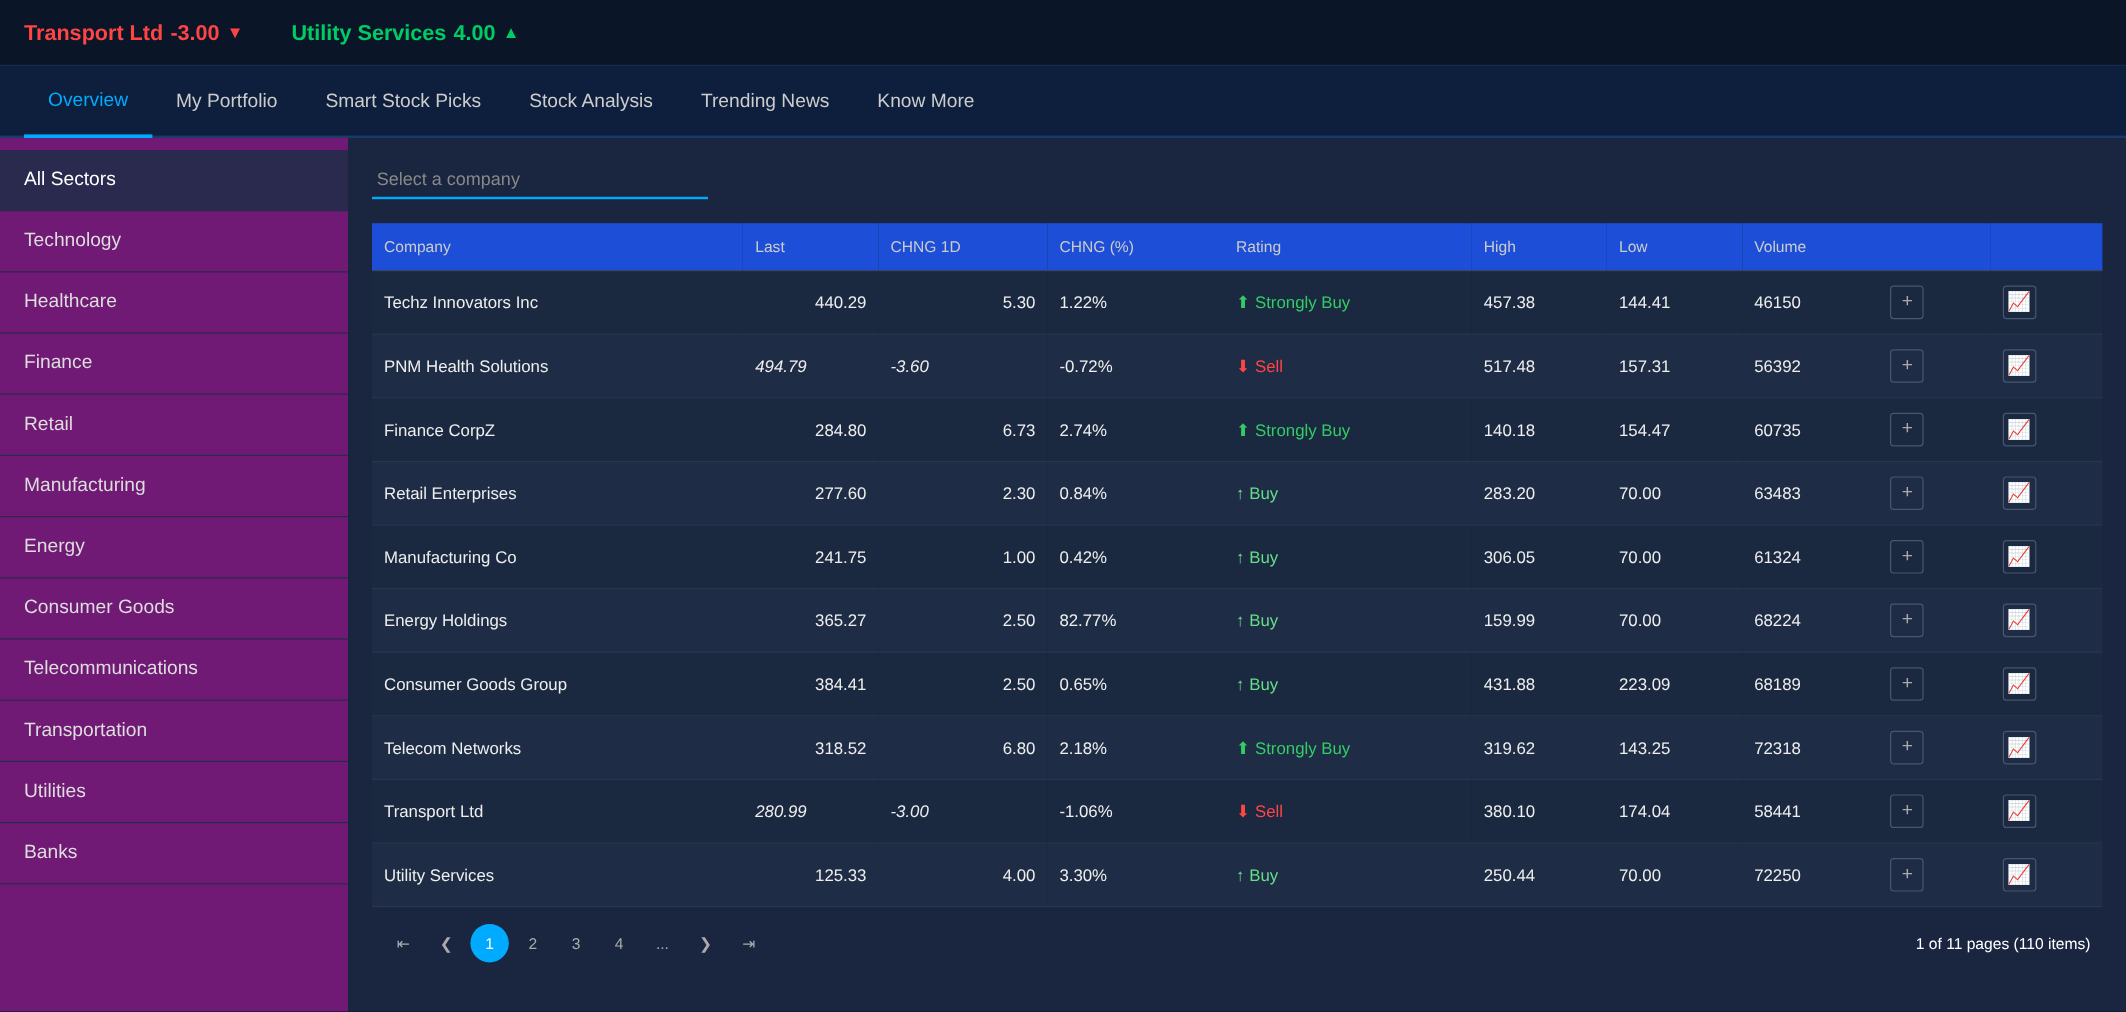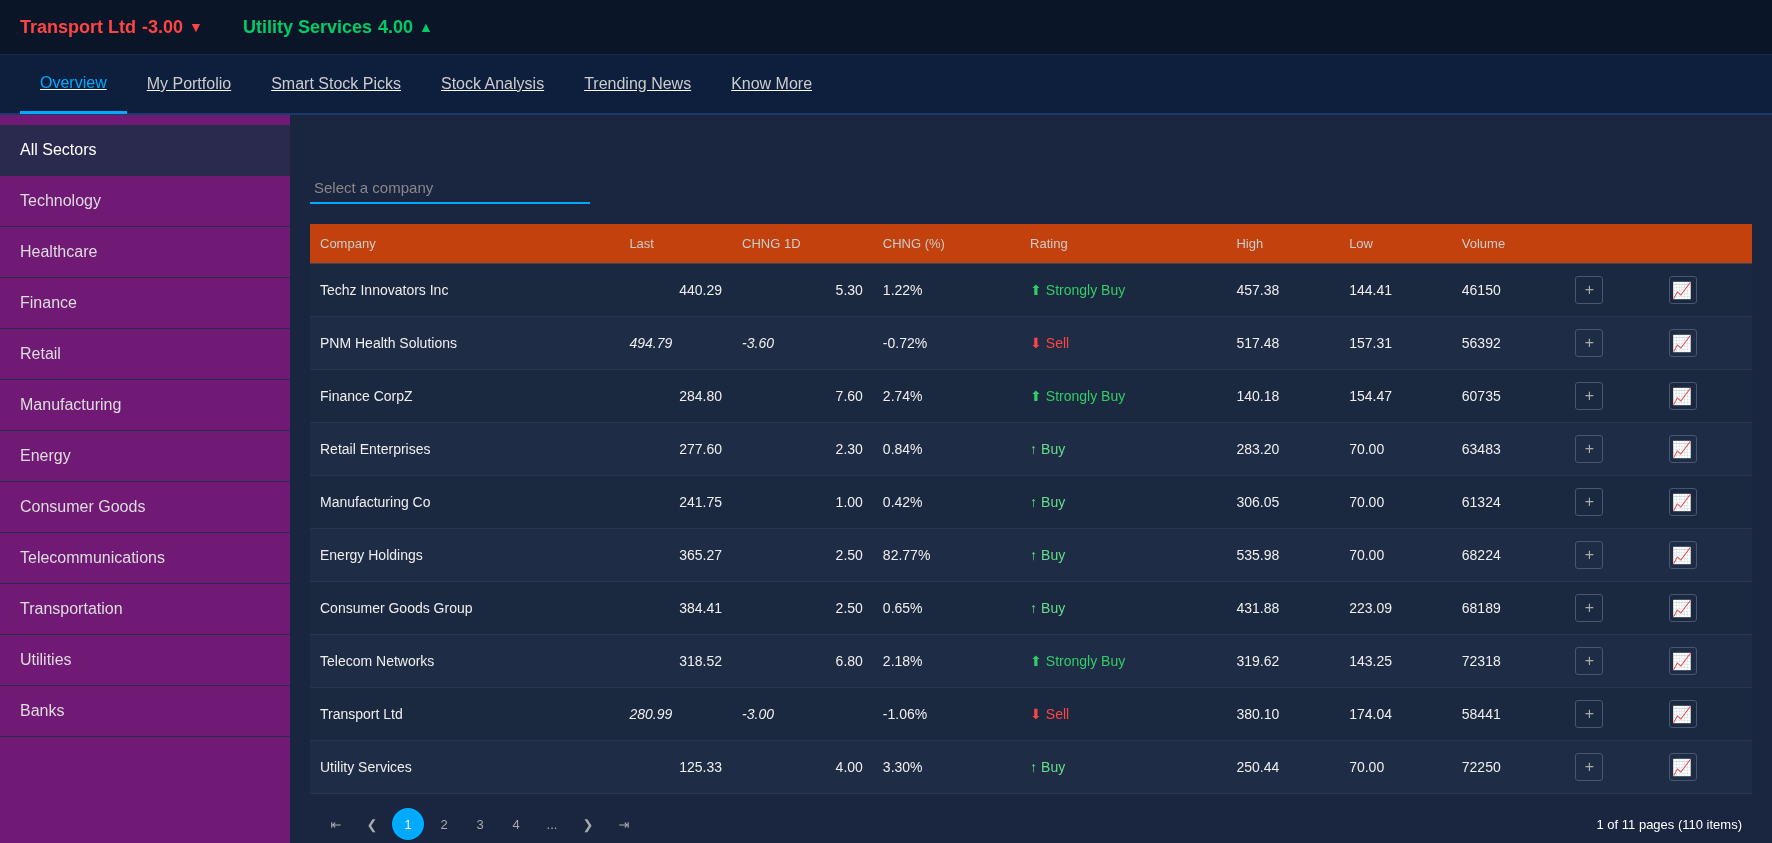--- a/index.html
+++ b/index.html
@@ -19,24 +19,23 @@
     .ticker-red { color: #ff4444; }
     .ticker-green { color: #00cc66; }
     .arrow-down { color: #ff4444; font-size: 14px; }
     .arrow-up { color: #00cc66; font-size: 14px; }
 
     
     .nav-bar {
       background: #0d1f3c;
       padding: 0 20px;
       display: flex;
-      align-items: center;
+      align-items: flex-start;
       height: 60px;
       border-bottom: 2px solid #1a3a6a;
-      text-decoration: underline;
     }
     .nav-item {
       padding: 8px 20px;
       font-size: 16px;
       color: #ccc;
       cursor: pointer;
       height: 60px;
       display: flex;
       align-items: center;
     }
@@ -72,42 +71,41 @@
     .content-area {
       flex: 1;
       background: #1a2540;
       padding: 20px;
       overflow-y: auto;
     }
 
     
     .search-container {
       margin-bottom: 20px;
-      margin-top: 38px;
     }
     .search-input {
       background: transparent;
       border: none;
       border-bottom: 2px solid #00aaff;
       color: #aaa;
       font-size: 15px;
       padding: 6px 4px;
       width: 280px;
       outline: none;
     }
     .search-input::placeholder { color: #888; }
 
     
     .stock-table {
       width: 100%;
       border-collapse: collapse;
       font-size: 14px;
     }
     .stock-table thead tr {
-      background: #c2410c;
+      background: #1d4ed8;
     }
     .stock-table th {
       padding: 12px 10px;
       text-align: left;
       color: #ccc;
       font-weight: normal;
       font-size: 13px;
       border-bottom: 1px solid #3a4560;
     }
     .stock-table td {
@@ -262,21 +260,21 @@
             </td>
     <td>517.48</td>
     <td>157.31</td>
     <td>56392</td>
     <td><button class="action-btn">+</button></td>
     <td><button class="action-btn">📈</button></td>
   </tr>
           <tr>
     <td>Finance CorpZ</td>
     <td class="val-green">284.80</td>
-    <td class="val-green">7.60</td>
+    <td class="val-green">6.73</td>
     <td class="val-green-pct">2.74%</td>
     <td>
               <span class="rating-strong-buy"><span>⬆</span> Strongly Buy</span>
             </td>
     <td>140.18</td>
     <td>154.47</td>
     <td>60735</td>
     <td><button class="action-btn">+</button></td>
     <td><button class="action-btn">📈</button></td>
   </tr>
@@ -309,21 +307,21 @@
     <td><button class="action-btn">📈</button></td>
   </tr>
           <tr>
     <td>Energy Holdings</td>
     <td class="val-green">365.27</td>
     <td class="val-green">2.50</td>
     <td class="val-green-pct">82.77%</td>
     <td>
               <span class="rating-buy"><span>↑</span> Buy</span>
             </td>
-    <td>535.98</td>
+    <td>159.99</td>
     <td>70.00</td>
     <td>68224</td>
     <td><button class="action-btn">+</button></td>
     <td><button class="action-btn">📈</button></td>
   </tr>
           <tr>
     <td>Consumer Goods Group</td>
     <td class="val-green">384.41</td>
     <td class="val-green">2.50</td>
     <td class="val-green-pct">0.65%</td>

